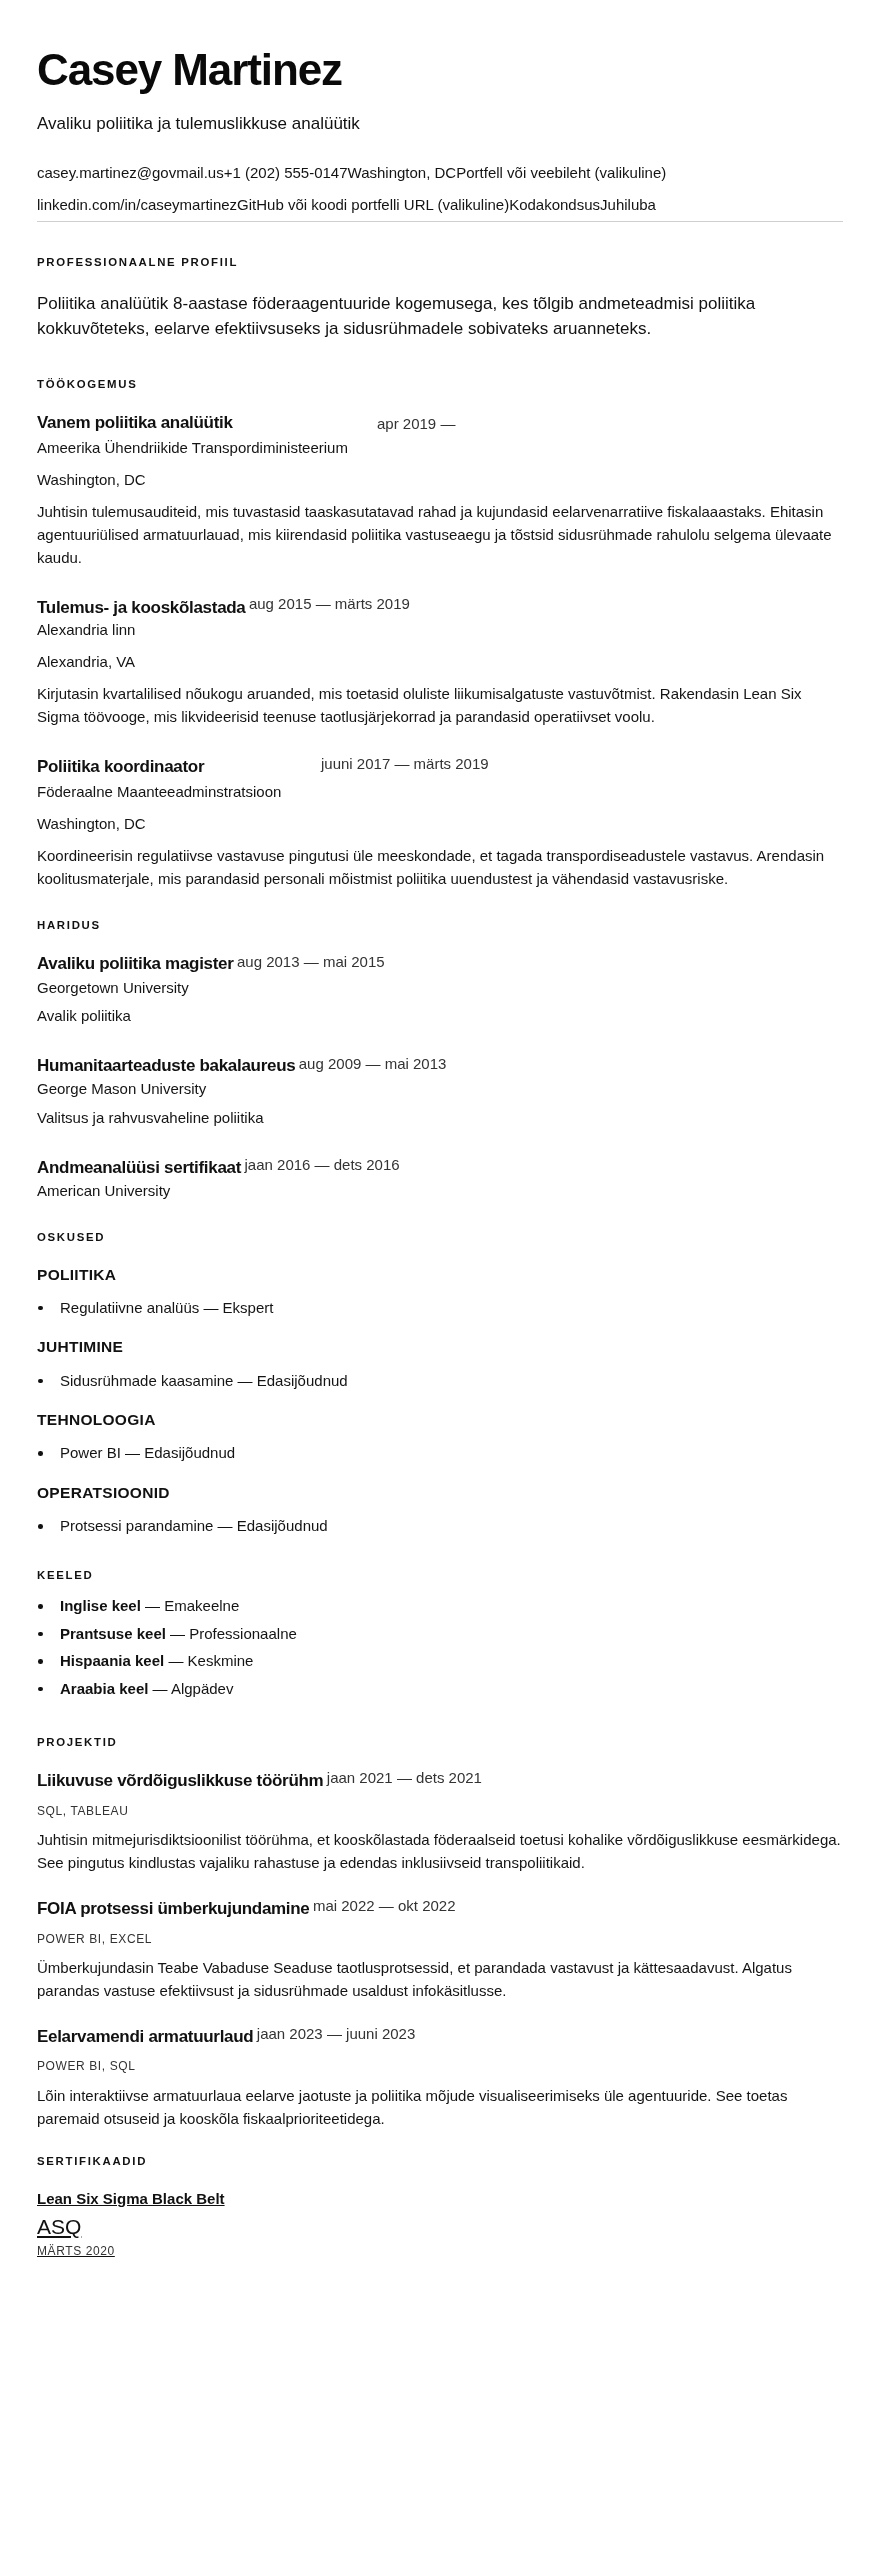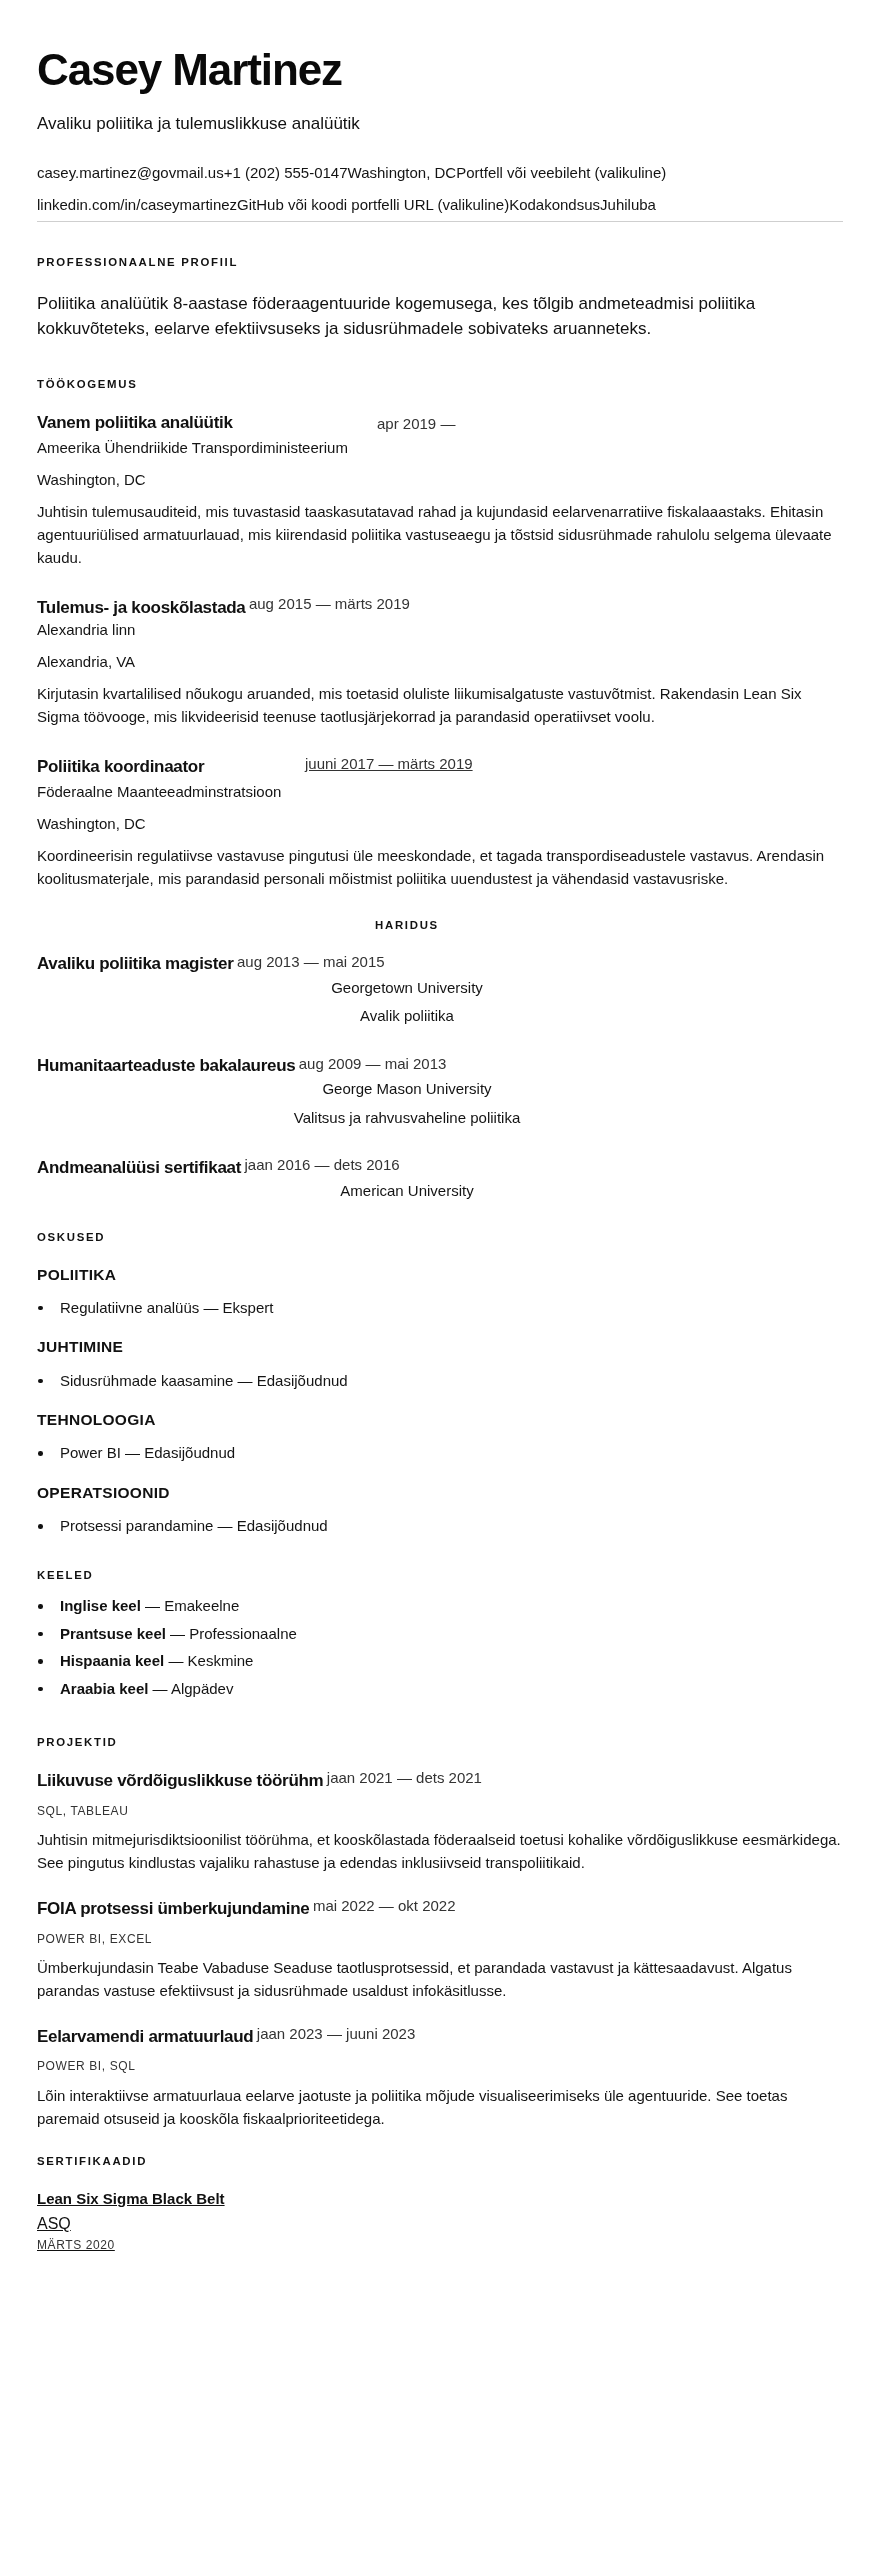--- a/index.html
+++ b/index.html
@@ -42,21 +42,21 @@
     ul.bullets { list-style: none; margin-top: 10.3px; }
     ul.bullets li { position: relative; padding-left: 23px; font-size: 15px; line-height: 27.5px; color: #141414; }
     ul.bullets li::before { content: ""; position: absolute; left: 1.1px; top: 12px; width: 4.6px; height: 4.6px; border-radius: 50%; background: #111; }
     .lang-name { font-weight: 600; color: #111; }
 
     .proj-tech { font-size: 12px; letter-spacing: 0.6px; color: #333; text-transform: uppercase; margin-top: 12.6px; }
     .proj .entry-desc { margin-top: 10.3px; }
     .proj .entry { margin-bottom: 25px; }
 
     .cert-name { font-size: 15px; font-weight: 700; color: #111; }
-    .cert-issuer { font-size: 16px; margin-top: 8px; color: #111; }
+    .cert-issuer { font-size: 21px; margin-top: 8px; color: #111; }
     .cert-date { font-size: 12px; letter-spacing: 0.6px; color: #333; margin-top: 5.7px; text-transform: uppercase; }
   </style>
 </head>
 <body>
 
 <div class="page">
 
   <header>
     <h1 class="name">Casey Martinez</h1>
     <div class="headline">Avaliku poliitika ja tulemuslikkuse analüütik</div>
@@ -101,29 +101,29 @@
         <span class="entry-date" style="position:relative; top:-4.6px;">aug 2015 — märts 2019</span>
       </div>
       <div class="entry-org" style="margin-top:1.1px;">Alexandria linn</div>
       <div class="entry-loc">Alexandria, VA</div>
       <p class="entry-desc">Kirjutasin kvartalilised nõukogu aruanded, mis toetasid oluliste liikumisalgatuste vastuvõtmist. Rakendasin Lean Six Sigma töövooge, mis likvideerisid teenuse taotlusjärjekorrad ja parandasid operatiivset voolu.</p>
     </div>
 
     <div class="entry">
       <div class="entry-head abs">
         <span class="entry-title">Poliitika koordinaator</span>
-        <span class="entry-date fixed" style="left:268px; top:-2.3px;text-decoration:underline;">juuni 2017 — märts 2019</span>
+        <span class="entry-date fixed" style="left:284px; top:-2.3px;">juuni 2017 — märts 2019</span>
       </div>
       <div class="entry-org" style="margin-top:1.1px;">Föderaalne Maanteeadminstratsioon</div>
       <div class="entry-loc">Washington, DC</div>
       <p class="entry-desc">Koordineerisin regulatiivse vastavuse pingutusi üle meeskondade, et tagada transpordiseadustele vastavus. Arendasin koolitusmaterjale, mis parandasid personali mõistmist poliitika uuendustest ja vähendasid vastavusriske.</p>
     </div>
   </section>
 
-  <section class="section edu" style="margin-top:23px;text-align:center;">
+  <section class="section edu" style="margin-top:23px;">
     <h2 class="section-title">Haridus</h2>
 
     <div class="entry">
       <div class="entry-head">
         <span class="entry-title">Avaliku poliitika magister</span>
         <span class="entry-date" style="position:relative; top:-2.3px;">aug 2013 — mai 2015</span>
       </div>
       <div class="entry-org">Georgetown University</div>
       <div class="entry-loc">Avalik poliitika</div>
     </div>

